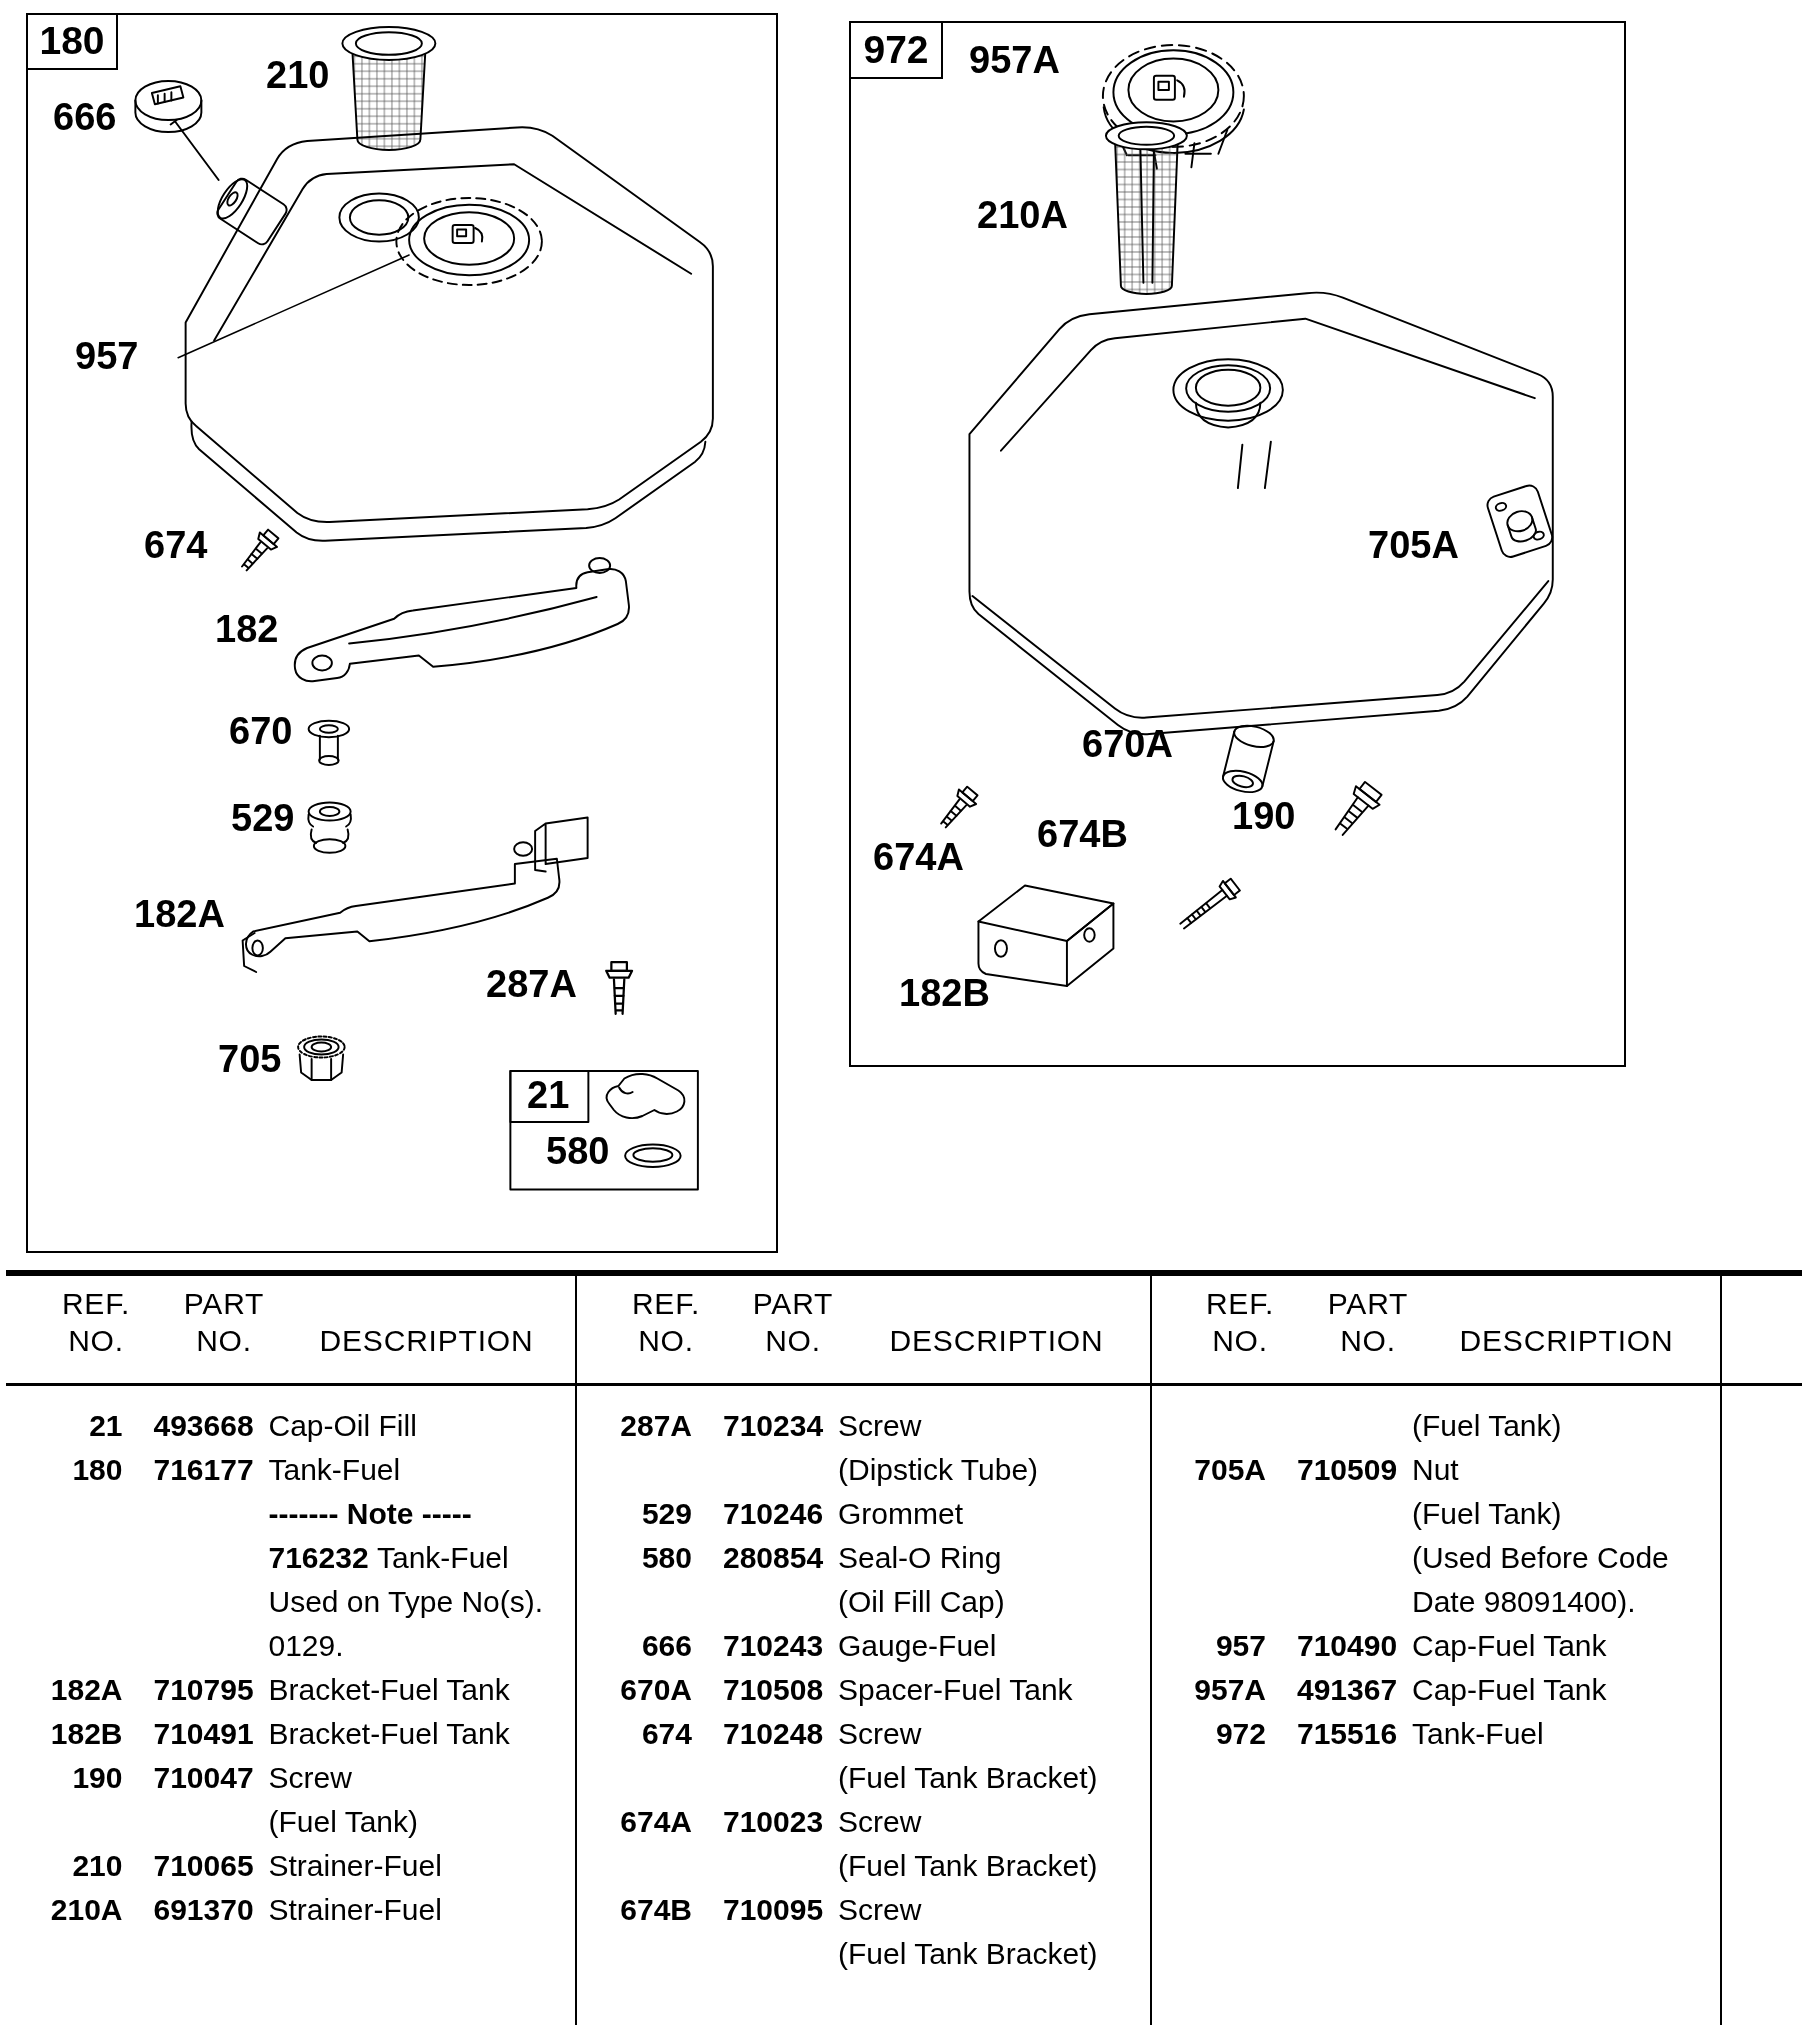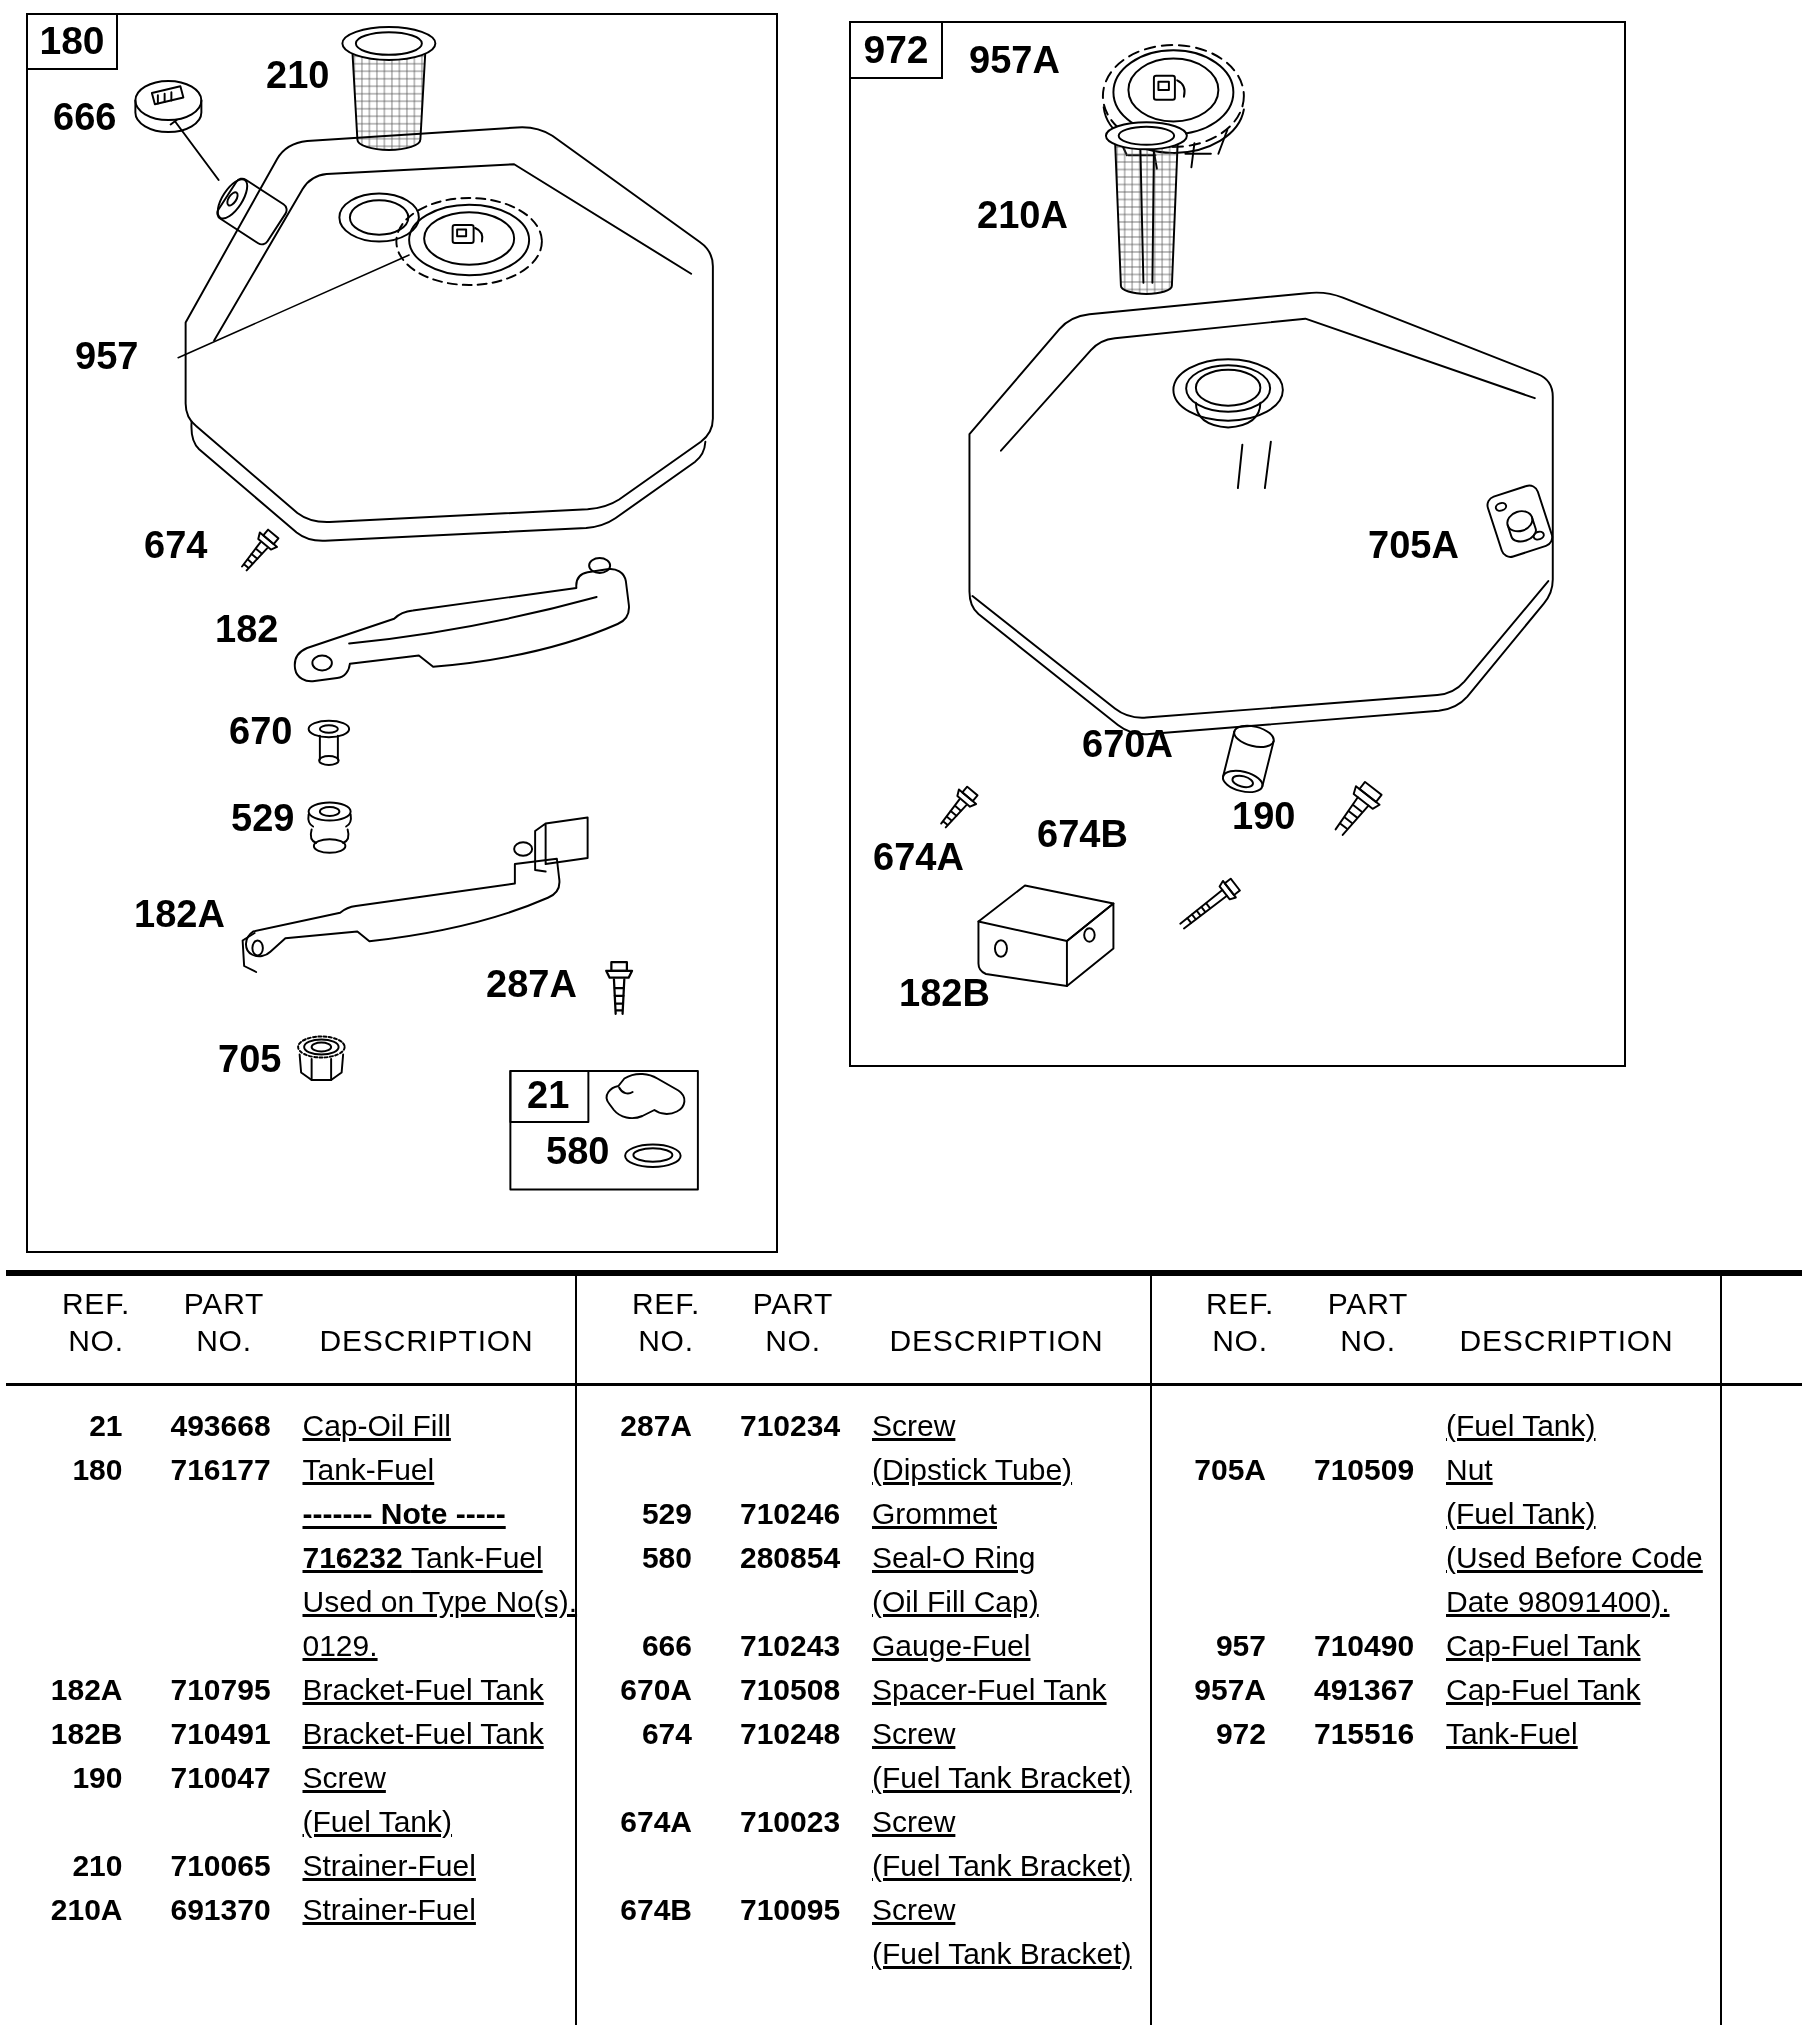--- a/index.html
+++ b/index.html
@@ -18,22 +18,22 @@
             stroke-width:2.6; stroke-linecap:round; stroke-linejoin:round; }
   
   .ptable { position:absolute; left:6px; top:1270px; width:1796px; height:755px; overflow:hidden; }
   .thickrule { position:absolute; left:0; top:0; width:1796px; height:6px; background:#000; }
   .thinrule  { position:absolute; left:0; top:113px; width:1796px; height:3px; background:#000; }
   .vline { position:absolute; top:0; bottom:0; width:2.3px; background:#000; }
   .hcell { position:absolute; font-size:30px; letter-spacing:0.8px; text-align:center; }
   .tcol-rows { position:absolute; top:134px; font-size:30px; line-height:44px; white-space:nowrap; }
   .tline { height:44px; }
   .tref  { display:inline-block; width:109px; text-align:right; font-weight:bold; }
-  .tpart { display:inline-block; width:113px; margin-left:48px; font-weight:bold; }
-  .tdesc { margin-left:19px;text-decoration:underline; }
+  .tpart { display:inline-block; width:113px; margin-left:31px; font-weight:bold; }
+  .tdesc { margin-left:2px; }
   .tdesc.bold { font-weight:bold; }
   .tdesc b { font-weight:bold; }
 </style>
 </head>
 <body>
 
 <div class="canvas">
 
   <div class="dbox" style="left:26px; top:12.8px; width:748px; height:1236px;">
     <svg class="art" width="748" height="1236" viewBox="0 0 997 1648">

